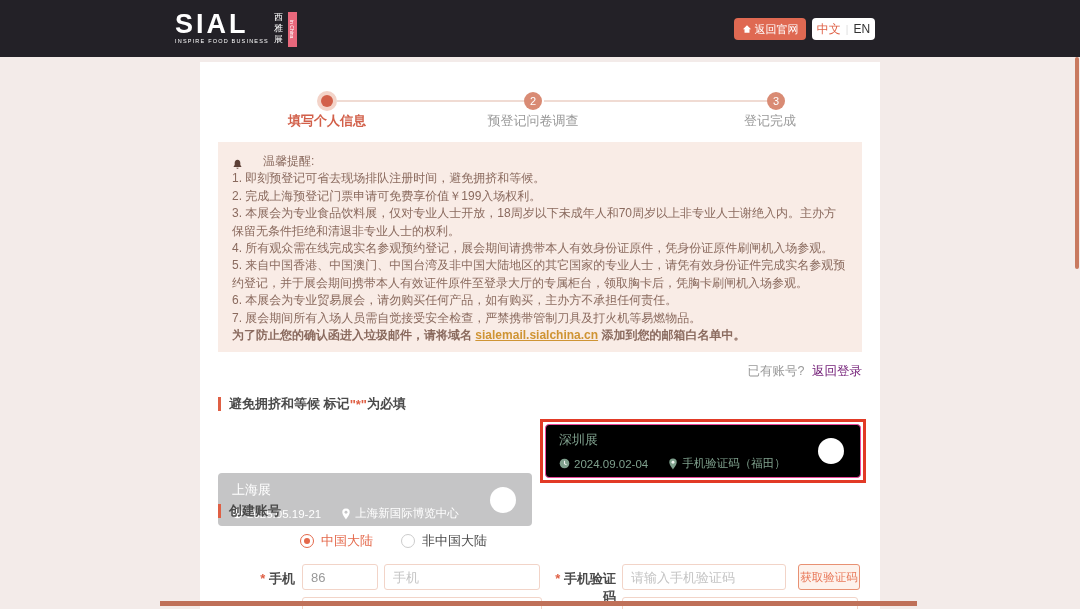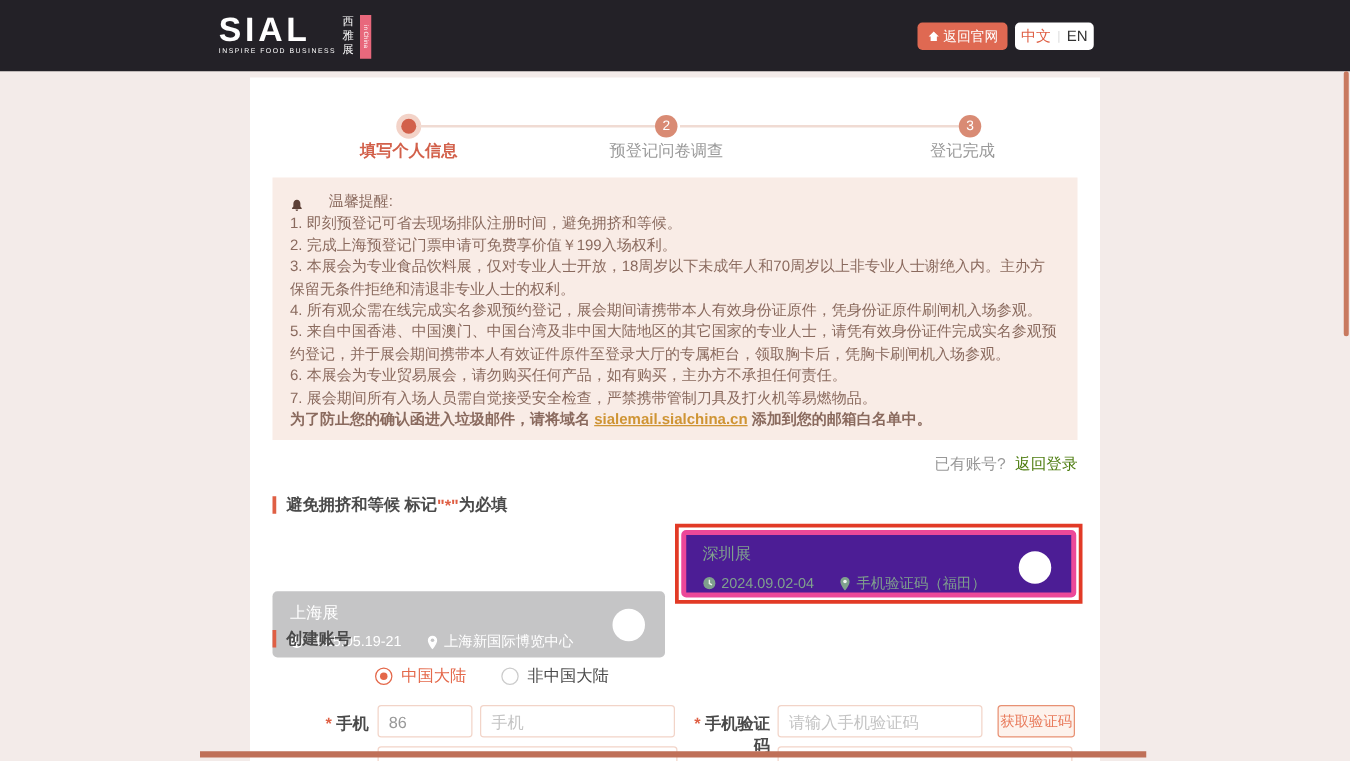--- a/index.html
+++ b/index.html
@@ -48,34 +48,34 @@
 
   
   .notice { position:absolute; left:18px; top:80px; width:644px; height:210px; background:#f9ece6;
     padding:11px 14px; font-size:12px; line-height:17.4px; color:#8a6a5e; }
   .notice-title { display:flex; align-items:flex-end; gap:20px; }
   .notice-footer { font-weight:bold; }
   .notice-link { color:#cf9434; text-decoration:underline; cursor:pointer; }
 
   
   .login-row { position:absolute; right:18px; top:301px; font-size:12.5px; color:#999; }
-  .login-link { color:#4d7c0f; cursor:pointer; margin-left:4px; }
+  .login-link { color:#701a75; cursor:pointer; margin-left:4px; }
 
   
   .section-hdr { position:absolute; left:18px; display:flex; align-items:center; font-size:13px; font-weight:bold; color:#4a4a4a; }
   .sec1 { top:333px; }
   .sec2 { top:440px;text-align:right; }
   .red-bar { width:3px; height:14px; background:#df5f44; margin-right:8px; }
   .req-star { color:#df5f44; }
 
   
   .exh-gray { position:absolute; left:18px; top:363px; width:314px; height:53px; background:#c5c5c6;
     border-radius:4px; color:#fff; padding:8px 14px; cursor:pointer;margin-top:48px; }
   .highlight-box { position:absolute; left:340px; top:357px; width:326px; height:64px; border:3px solid #e23a26; padding:2px; }
-  .exh-green { width:100%; height:100%; background:#4c1d95; border:4px solid #ec4899; border-radius:4px;
+  .exh-green { width:100%; height:100%; background:#000000; border:1px solid #ec4899; border-radius:4px;
     color:#7fa08d; padding:6px 13px; cursor:pointer; position:relative; }
   .exh-name { font-size:13px; }
   .exh-meta { display:flex; gap:20px; font-size:11.5px; margin-top:7px; align-items:center; }
   .exh-meta .mi { display:flex; align-items:center; gap:4px; }
   .exh-radio { position:absolute; right:16px; top:14px; width:26px; height:26px; border-radius:50%; background:#fff; cursor:pointer; }
   .exh-gray { position:absolute; }
   .exh-gray .exh-radio { top:14px; }
   .exh-green .exh-radio { top:13px; }
 
   

